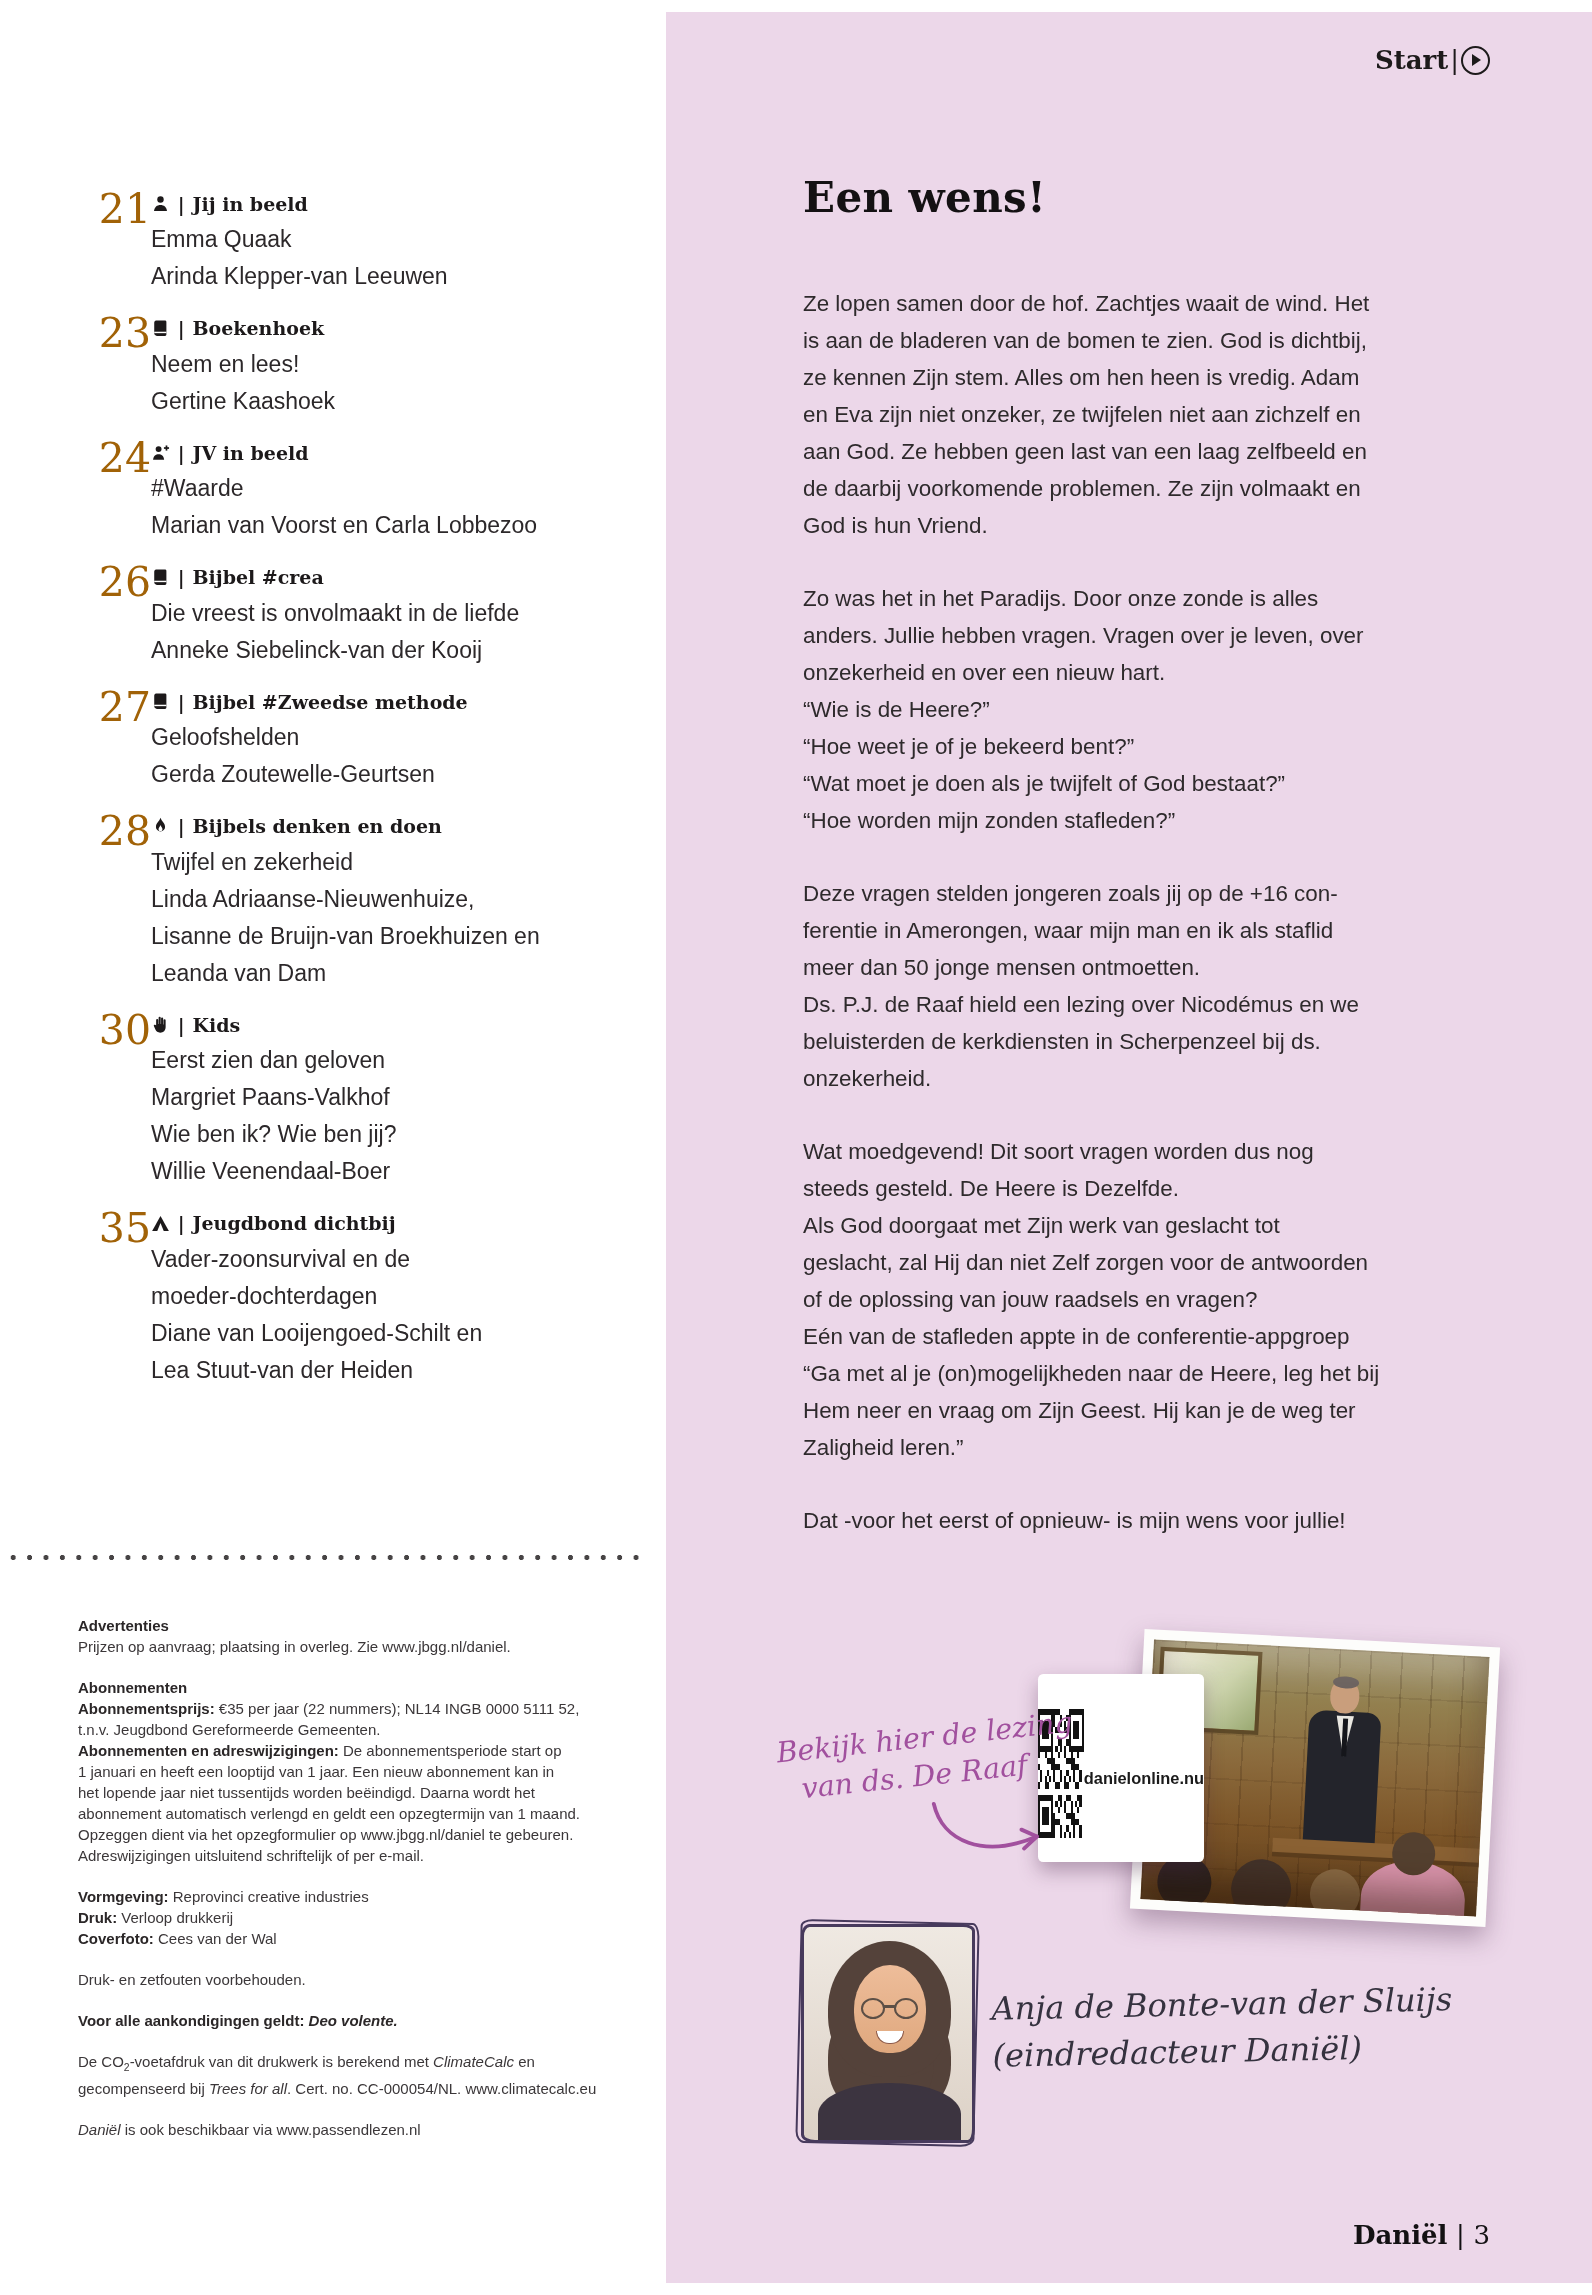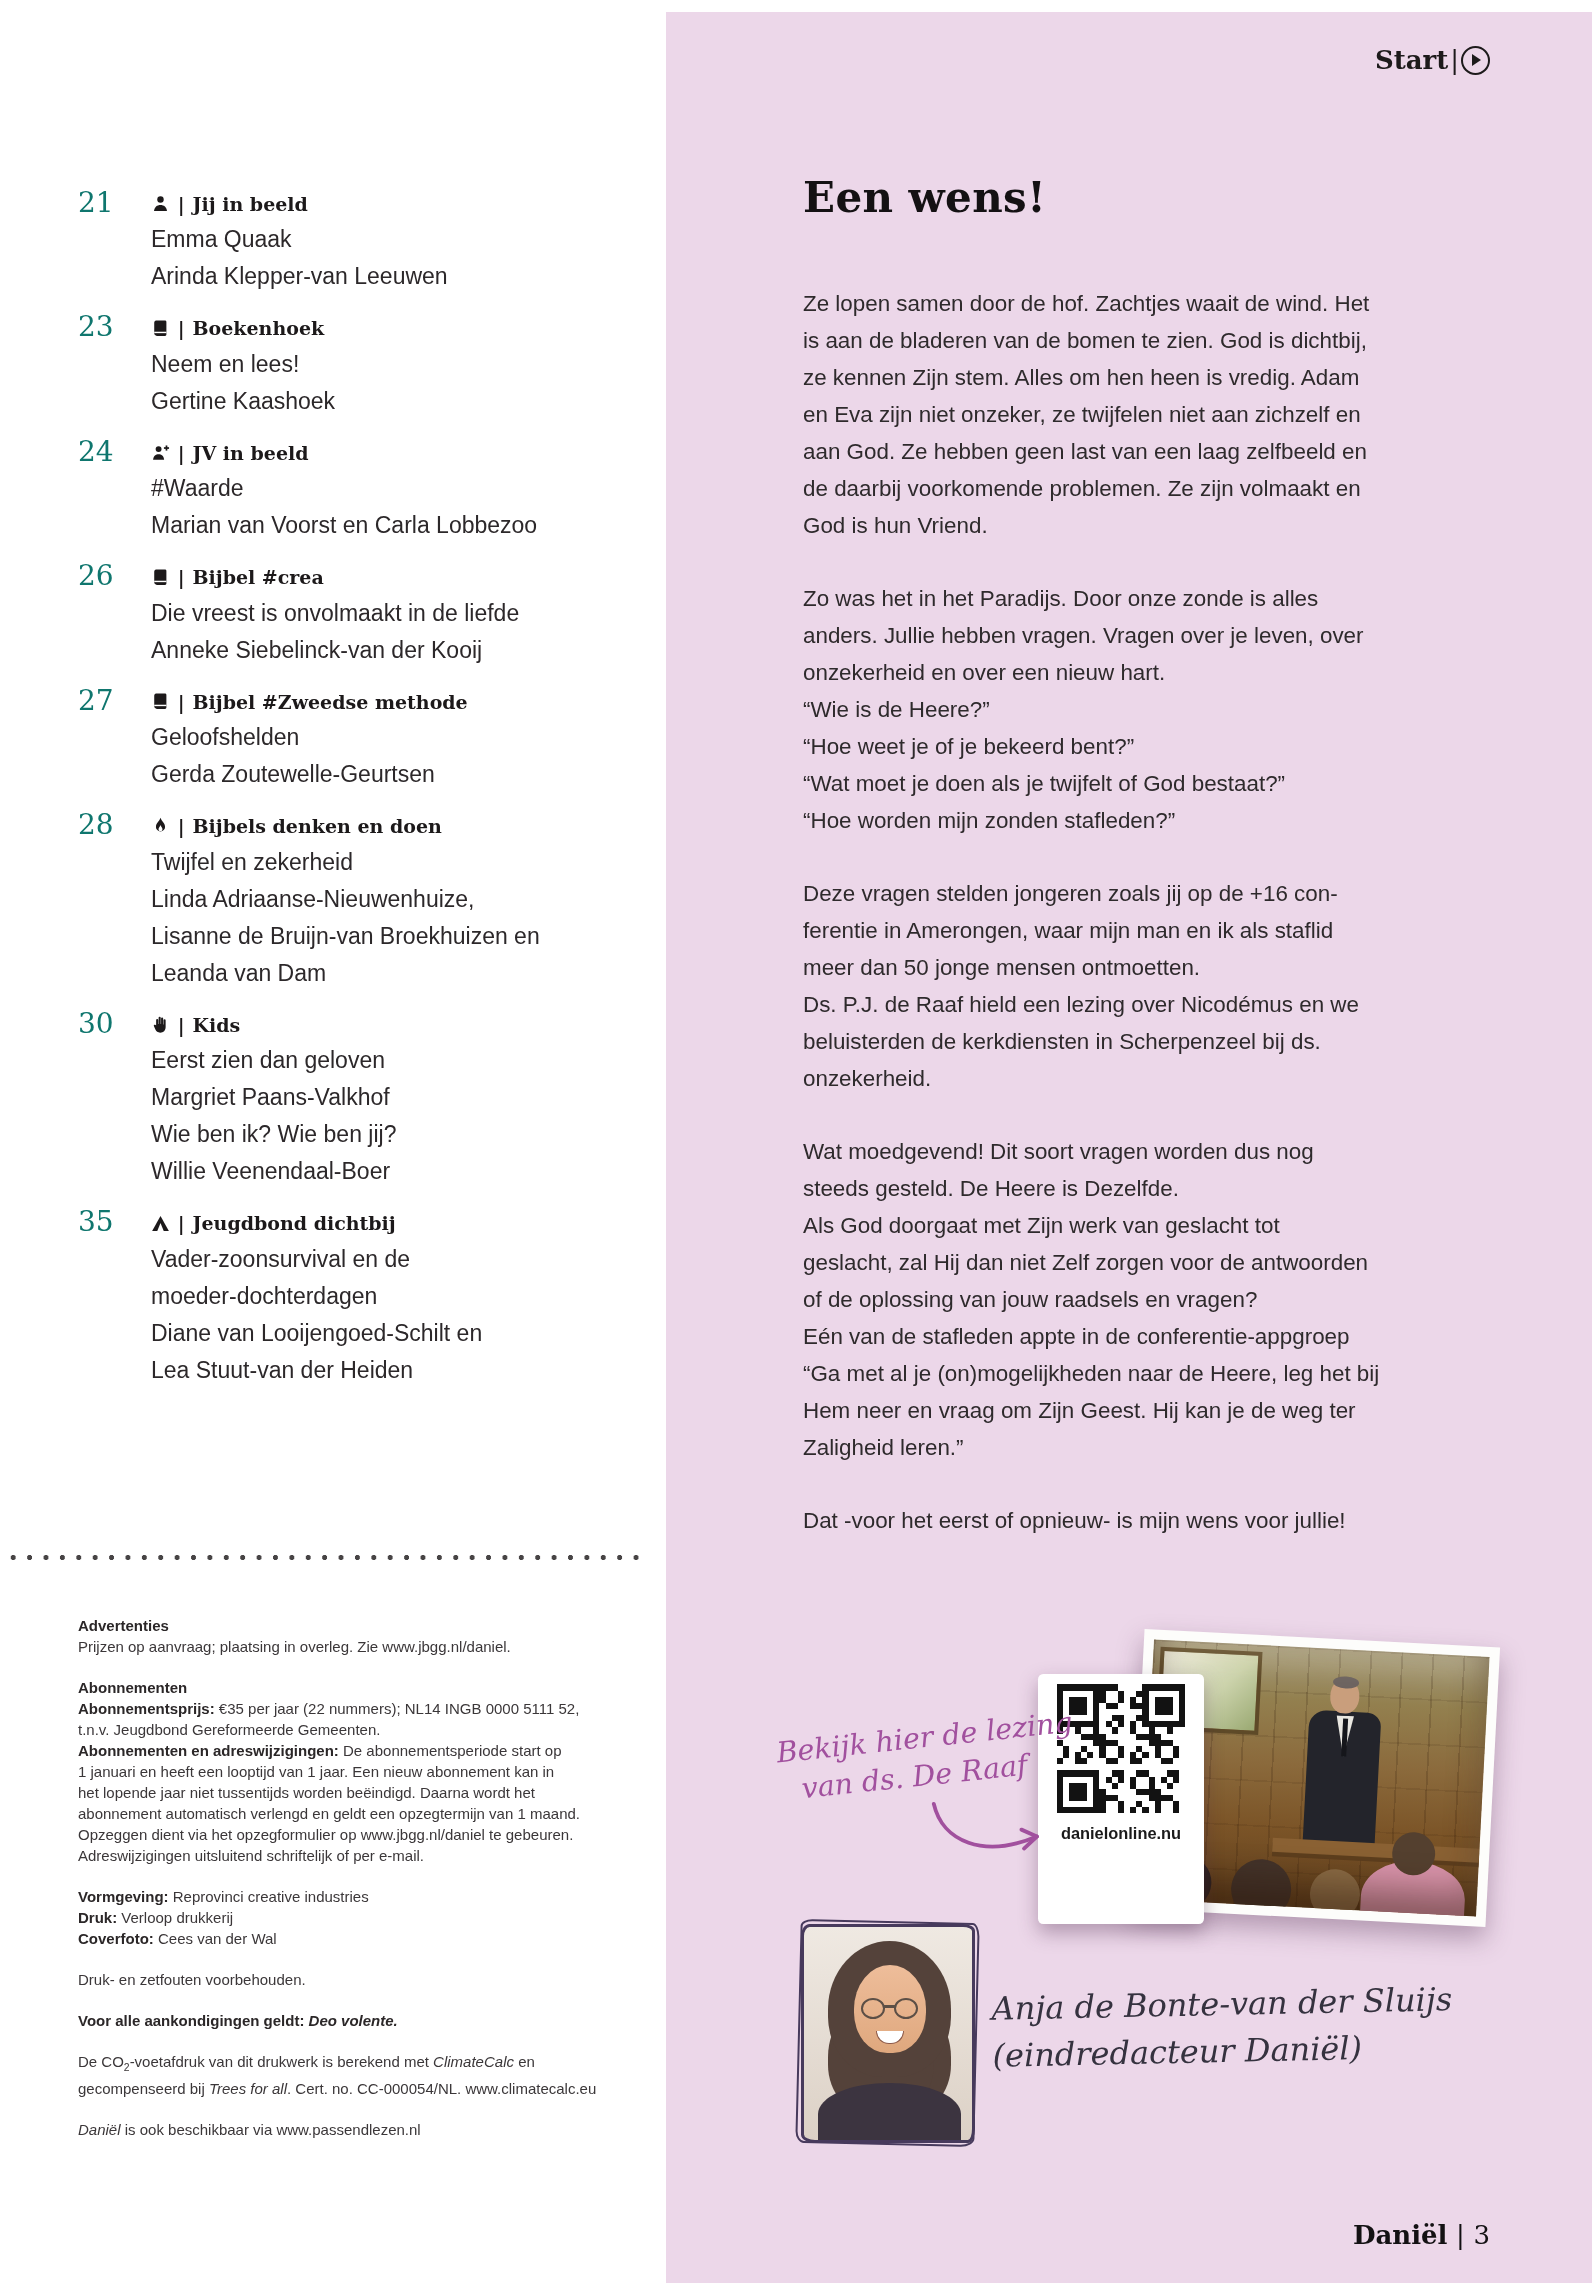--- a/index.html
+++ b/index.html
@@ -12,21 +12,21 @@
              font-family:"DejaVu Serif",serif;font-weight:700;font-size:26px;color:#1d1a1b;z-index:5;cursor:pointer;}
   .start-divider{font-weight:400;}
   .play-circle{width:29px;height:29px;border:2.6px solid #1d1a1b;border-radius:50%;box-sizing:border-box;
                display:flex;align-items:center;justify-content:center;}
   .play-tri{width:0;height:0;border-left:9.5px solid #1d1a1b;border-top:6px solid transparent;
             border-bottom:6px solid transparent;margin-left:2.6px;}
 
   
   .toc{position:absolute;left:78px;top:186px;width:561px;display:flex;flex-direction:column;gap:15.5px;z-index:3;}
   .toc-entry{display:grid;grid-template-columns:73px 1fr;}
-  .toc-num{font-family:"DejaVu Serif",serif;font-size:28px;line-height:1.05;color:#0f766e;padding-top:1.7px;}
+  .toc-num{font-family:"DejaVu Serif",serif;font-size:41px;line-height:1.05;color:#a16207;padding-top:1.7px;text-align:right;}
   .toc-cat{display:flex;align-items:center;gap:7.8px;height:35px;font-family:"DejaVu Serif",serif;
            font-weight:700;font-size:19px;color:#1c191a;white-space:nowrap;}
   .toc-icon{display:flex;align-items:center;}
   .toc-icon svg{width:19px;height:19px;display:block;fill:#1c191a;}
   .toc-line{font-size:23px;line-height:37px;color:#2c282a;white-space:nowrap;}
   .toc-line.it{}
 
   .dotted-divider{position:absolute;left:5.2px;top:1553px;width:635px;height:8.6px;
     background-image:radial-gradient(circle,#474445 2.2px,transparent 2.8px);
     background-size:16.4px 8.6px;background-repeat:repeat-x;background-position:0 center;}
@@ -72,22 +72,22 @@
   .kid.k1{left:15.5px;bottom:-8.6px;width:54px;height:54px;background:#2d2421;}
   .kid.k2{left:90px;bottom:-14px;width:60px;height:60px;background:#43332a;}
   .kid.k3{left:169px;bottom:-10.4px;width:50px;height:50px;background:#8a6b45;}
   .kid-pink{position:absolute;right:12px;bottom:-22.4px;width:104px;height:74px;border-radius:50% 50% 0 0;
      background:#d893aa;}
   .kid-pink:before{content:"";position:absolute;left:29px;top:-29px;width:43px;height:43px;border-radius:50%;
      background:#54402f;}
   .vignette{position:absolute;inset:0;box-shadow:inset 0 -22.4px 35px rgba(40,18,4,.45), inset 0 15.5px 26px rgba(255,240,200,.18);}
 
   
-  .qr-card{position:absolute;left:1038px;top:1674px;width:166px;height:250px;background:#ffffff;border-radius:5.2px;
-           box-shadow:0 8.6px 19px rgba(70,35,70,.35);display:flex;flex-direction:column;align-items:center;
+  .qr-card{position:absolute;left:1038px;top:1674px;width:166px;height:188px;background:#ffffff;border-radius:5.2px;
+           box-shadow:0 8.6px 19px rgba(70,35,70,.35);display:flex;align-items:center;
            padding-top:10.4px;box-sizing:border-box;z-index:4;cursor:pointer;}
   .qr{width:129px;height:129px;display:grid;grid-template-columns:repeat(21,1fr);grid-auto-rows:1fr;background:#fff;}
   .qr span.on{background:#121212;}
   .qr-caption{margin-top:10.4px;font-weight:700;font-size:16.4px;color:#1b1b1b;}
 
   
   .note{position:absolute;left:778px;top:1719px;transform:rotate(-6deg);font-family:"DejaVu Serif",serif;
         font-style:italic;font-size:28.5px;color:#a1509e;line-height:38px;z-index:4;}
   .note-line2{padding-left:21px;}
   .note-arrow{position:absolute;left:925px;top:1797px;width:125px;height:67px;z-index:4;}

